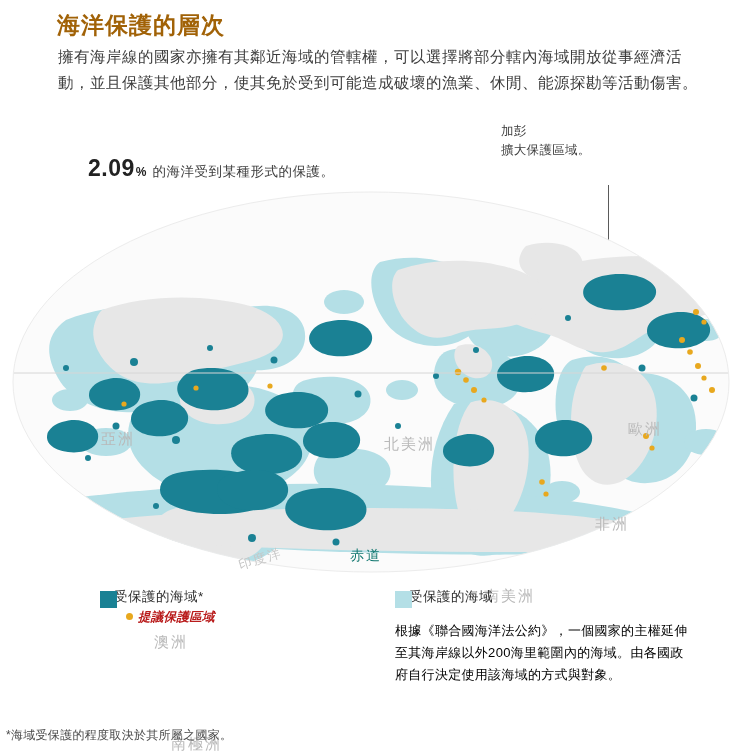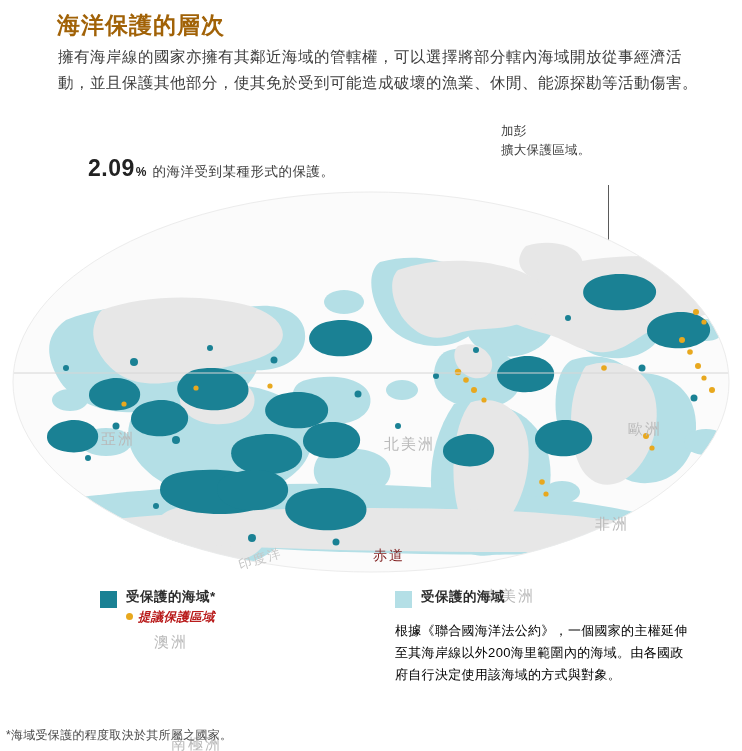--- a/index.html
+++ b/index.html
@@ -111,23 +111,22 @@
     left: 6px;
     top: 190px;
     width: 730px;
     height: 385px;
   }
   .equator-label {
     position: absolute;
     left: 344px;
     top: 357px;
     font-size: 14px;
-    color: #7f1d1d;
+    color: #0f766e;
     letter-spacing: 2px;
-    margin-left: 23px;
   }
   .continent-label {
     position: absolute;
     font-size: 15px;
     color: #b9b9b9;
     letter-spacing: 2px;
     white-space: nowrap;
   }
   .cl-asia      { left: 95px;  top: 240px; }
   .cl-namerica  { left: 378px; top: 245px; }
@@ -158,23 +157,23 @@
   .swatch {
     position: absolute;
     left: 0;
     top: 3px;
     width: 17px;
     height: 17px;
   }
   .sw-protected { background: #1a8194; }
   .sw-eez       { background: #b4dfe6; }
   .legend-head {
-    margin-left: 26px;
+    margin-left: 14px;
     font-size: 13.5px;
-    font-weight: bold;
+    font-weight: normal;
     color: #2d2d2d;
     letter-spacing: 0.5px;
   }
   .legend-sub {
     margin-left: 26px;
     margin-top: 3px;
     font-size: 12.5px;
     font-style: italic;
     font-weight: bold;
     color: #b91c1c;

